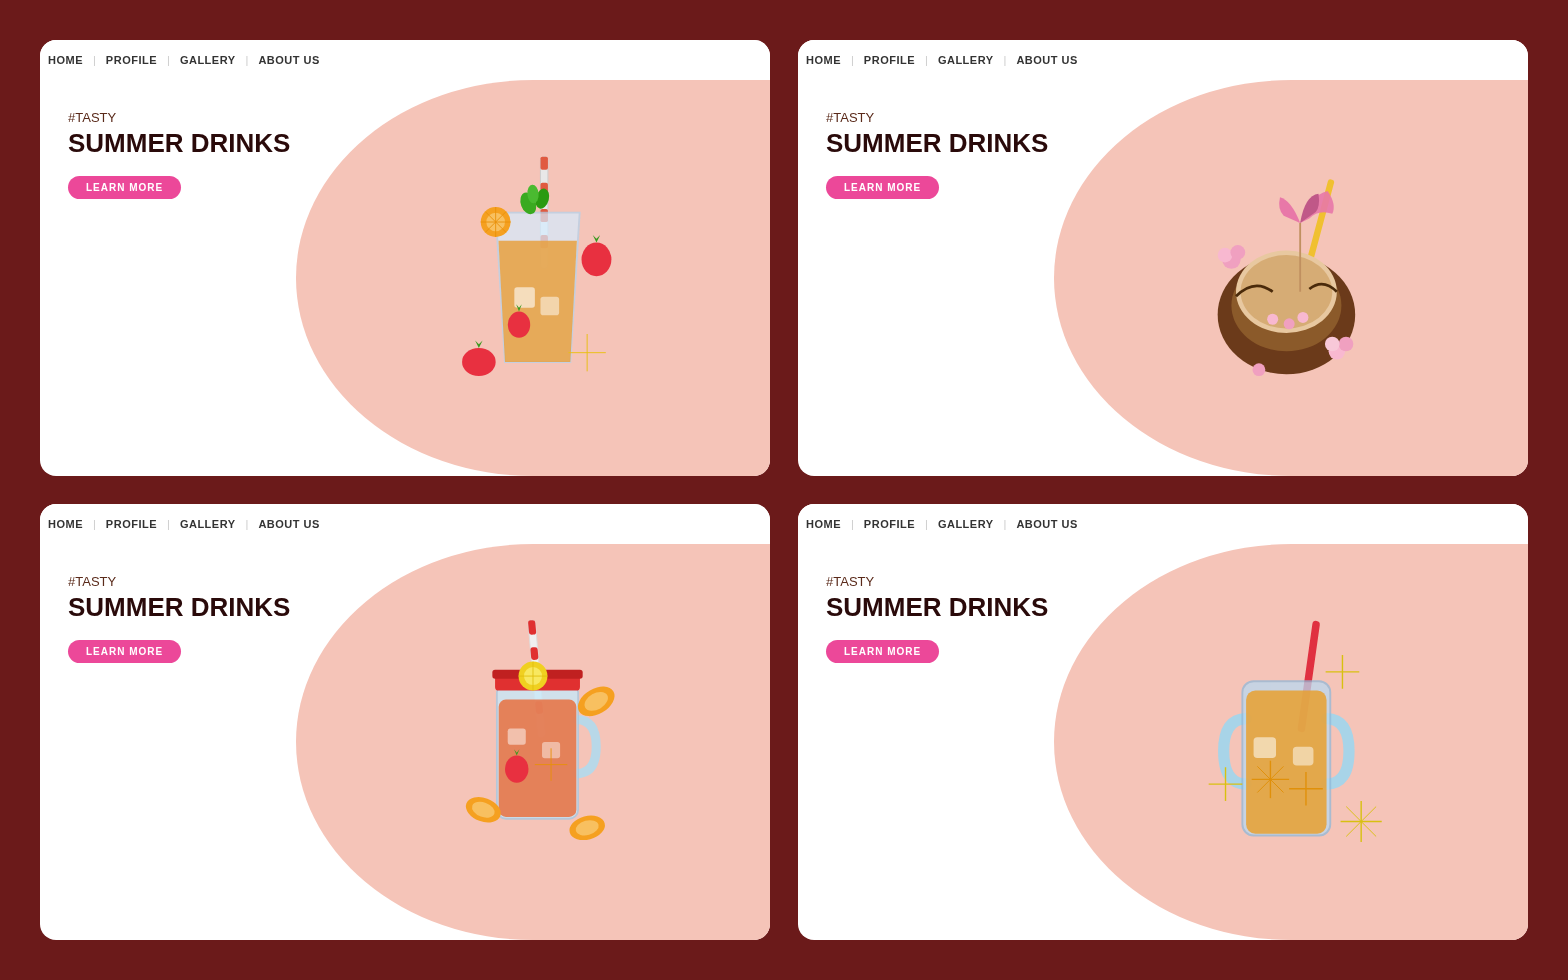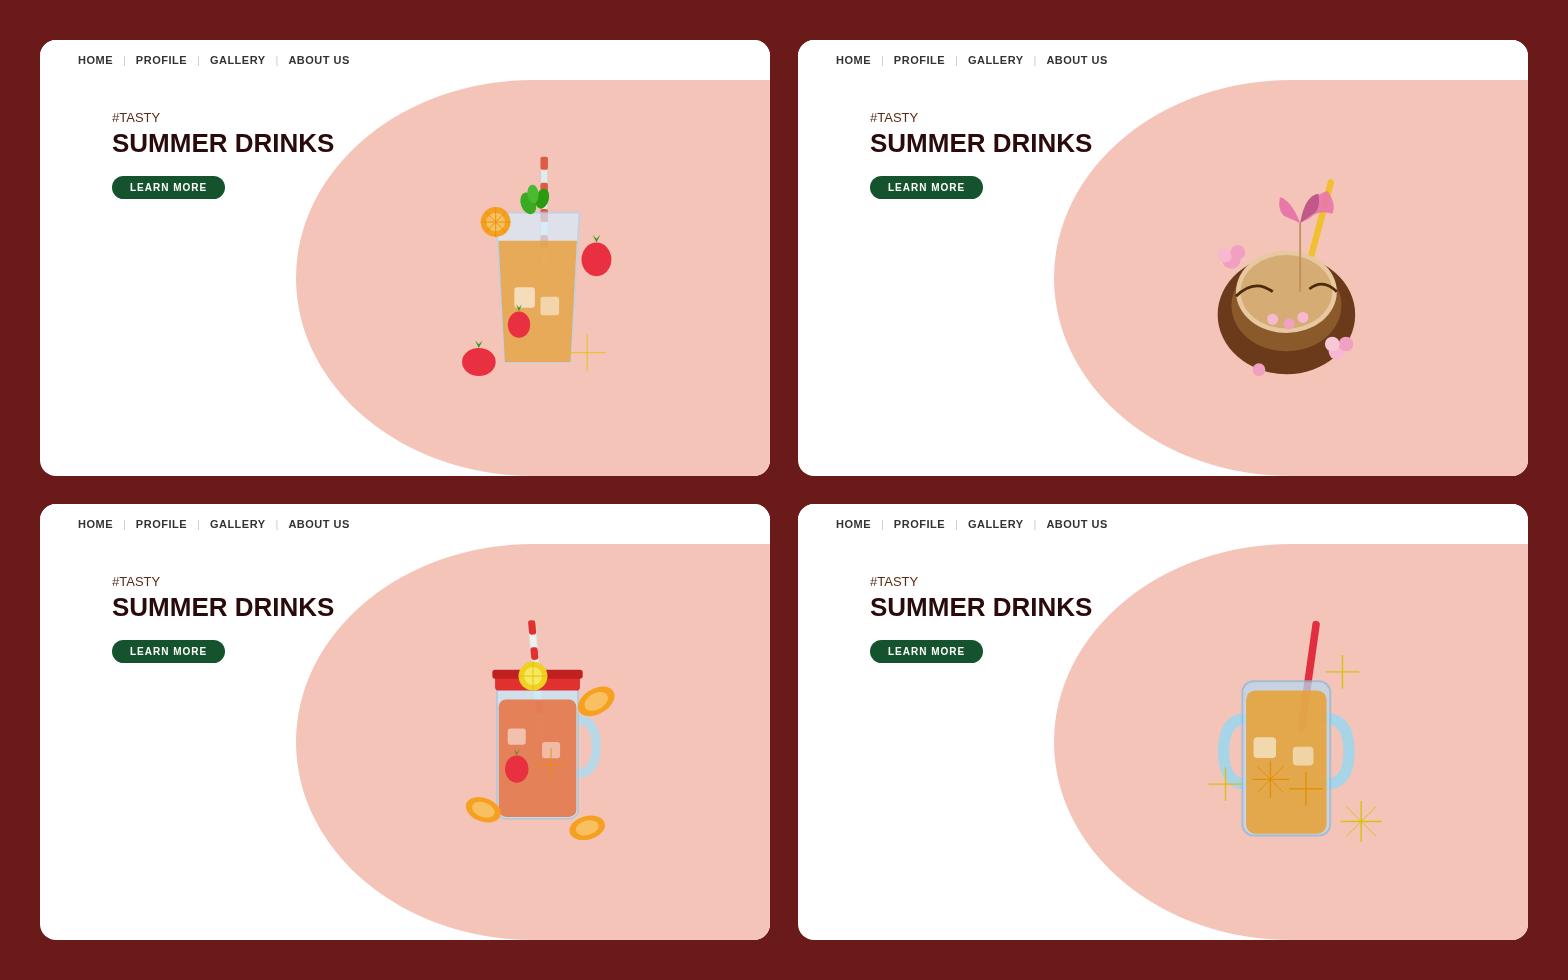--- a/index.html
+++ b/index.html
@@ -25,21 +25,21 @@
       background: #fff;
       border-radius: 16px;
       overflow: hidden;
       position: relative;
       display: flex;
       flex-direction: column;
     }
     .nav {
       display: flex;
       align-items: center;
-      padding: 14px 38px;
+      padding: 14px 8px;
       gap: 0;
       z-index: 10;
       position: relative;
       background: #fff;
     }
     .nav-item {
       font-size: 11px;
       font-weight: 600;
       color: #333;
       letter-spacing: 0.5px;
@@ -62,38 +62,37 @@
       width: 65%;
       height: 100%;
       background: #f5c4b8;
       border-radius: 50% 0 0 50%;
     }
     .text-area {
       position: absolute;
       left: 28px;
       top: 30px;
       z-index: 5;
-      margin-left: 44px;
     }
     .hashtag {
       font-size: 13px;
       color: #5a2a1a;
       font-weight: 500;
       margin-bottom: 4px;
     }
     .title {
       font-size: 26px;
       font-weight: 700;
       color: #2a0a0a;
       line-height: 1.1;
       text-transform: uppercase;
     }
     .learn-btn {
       margin-top: 18px;
-      background: #14532d;
+      background: #ec4899;
       border: none;
       border-radius: 20px;
       padding: 6px 18px;
       font-size: 10px;
       font-weight: 700;
       color: #fff;
       letter-spacing: 1px;
       cursor: pointer;
       display: inline-block;
     }

